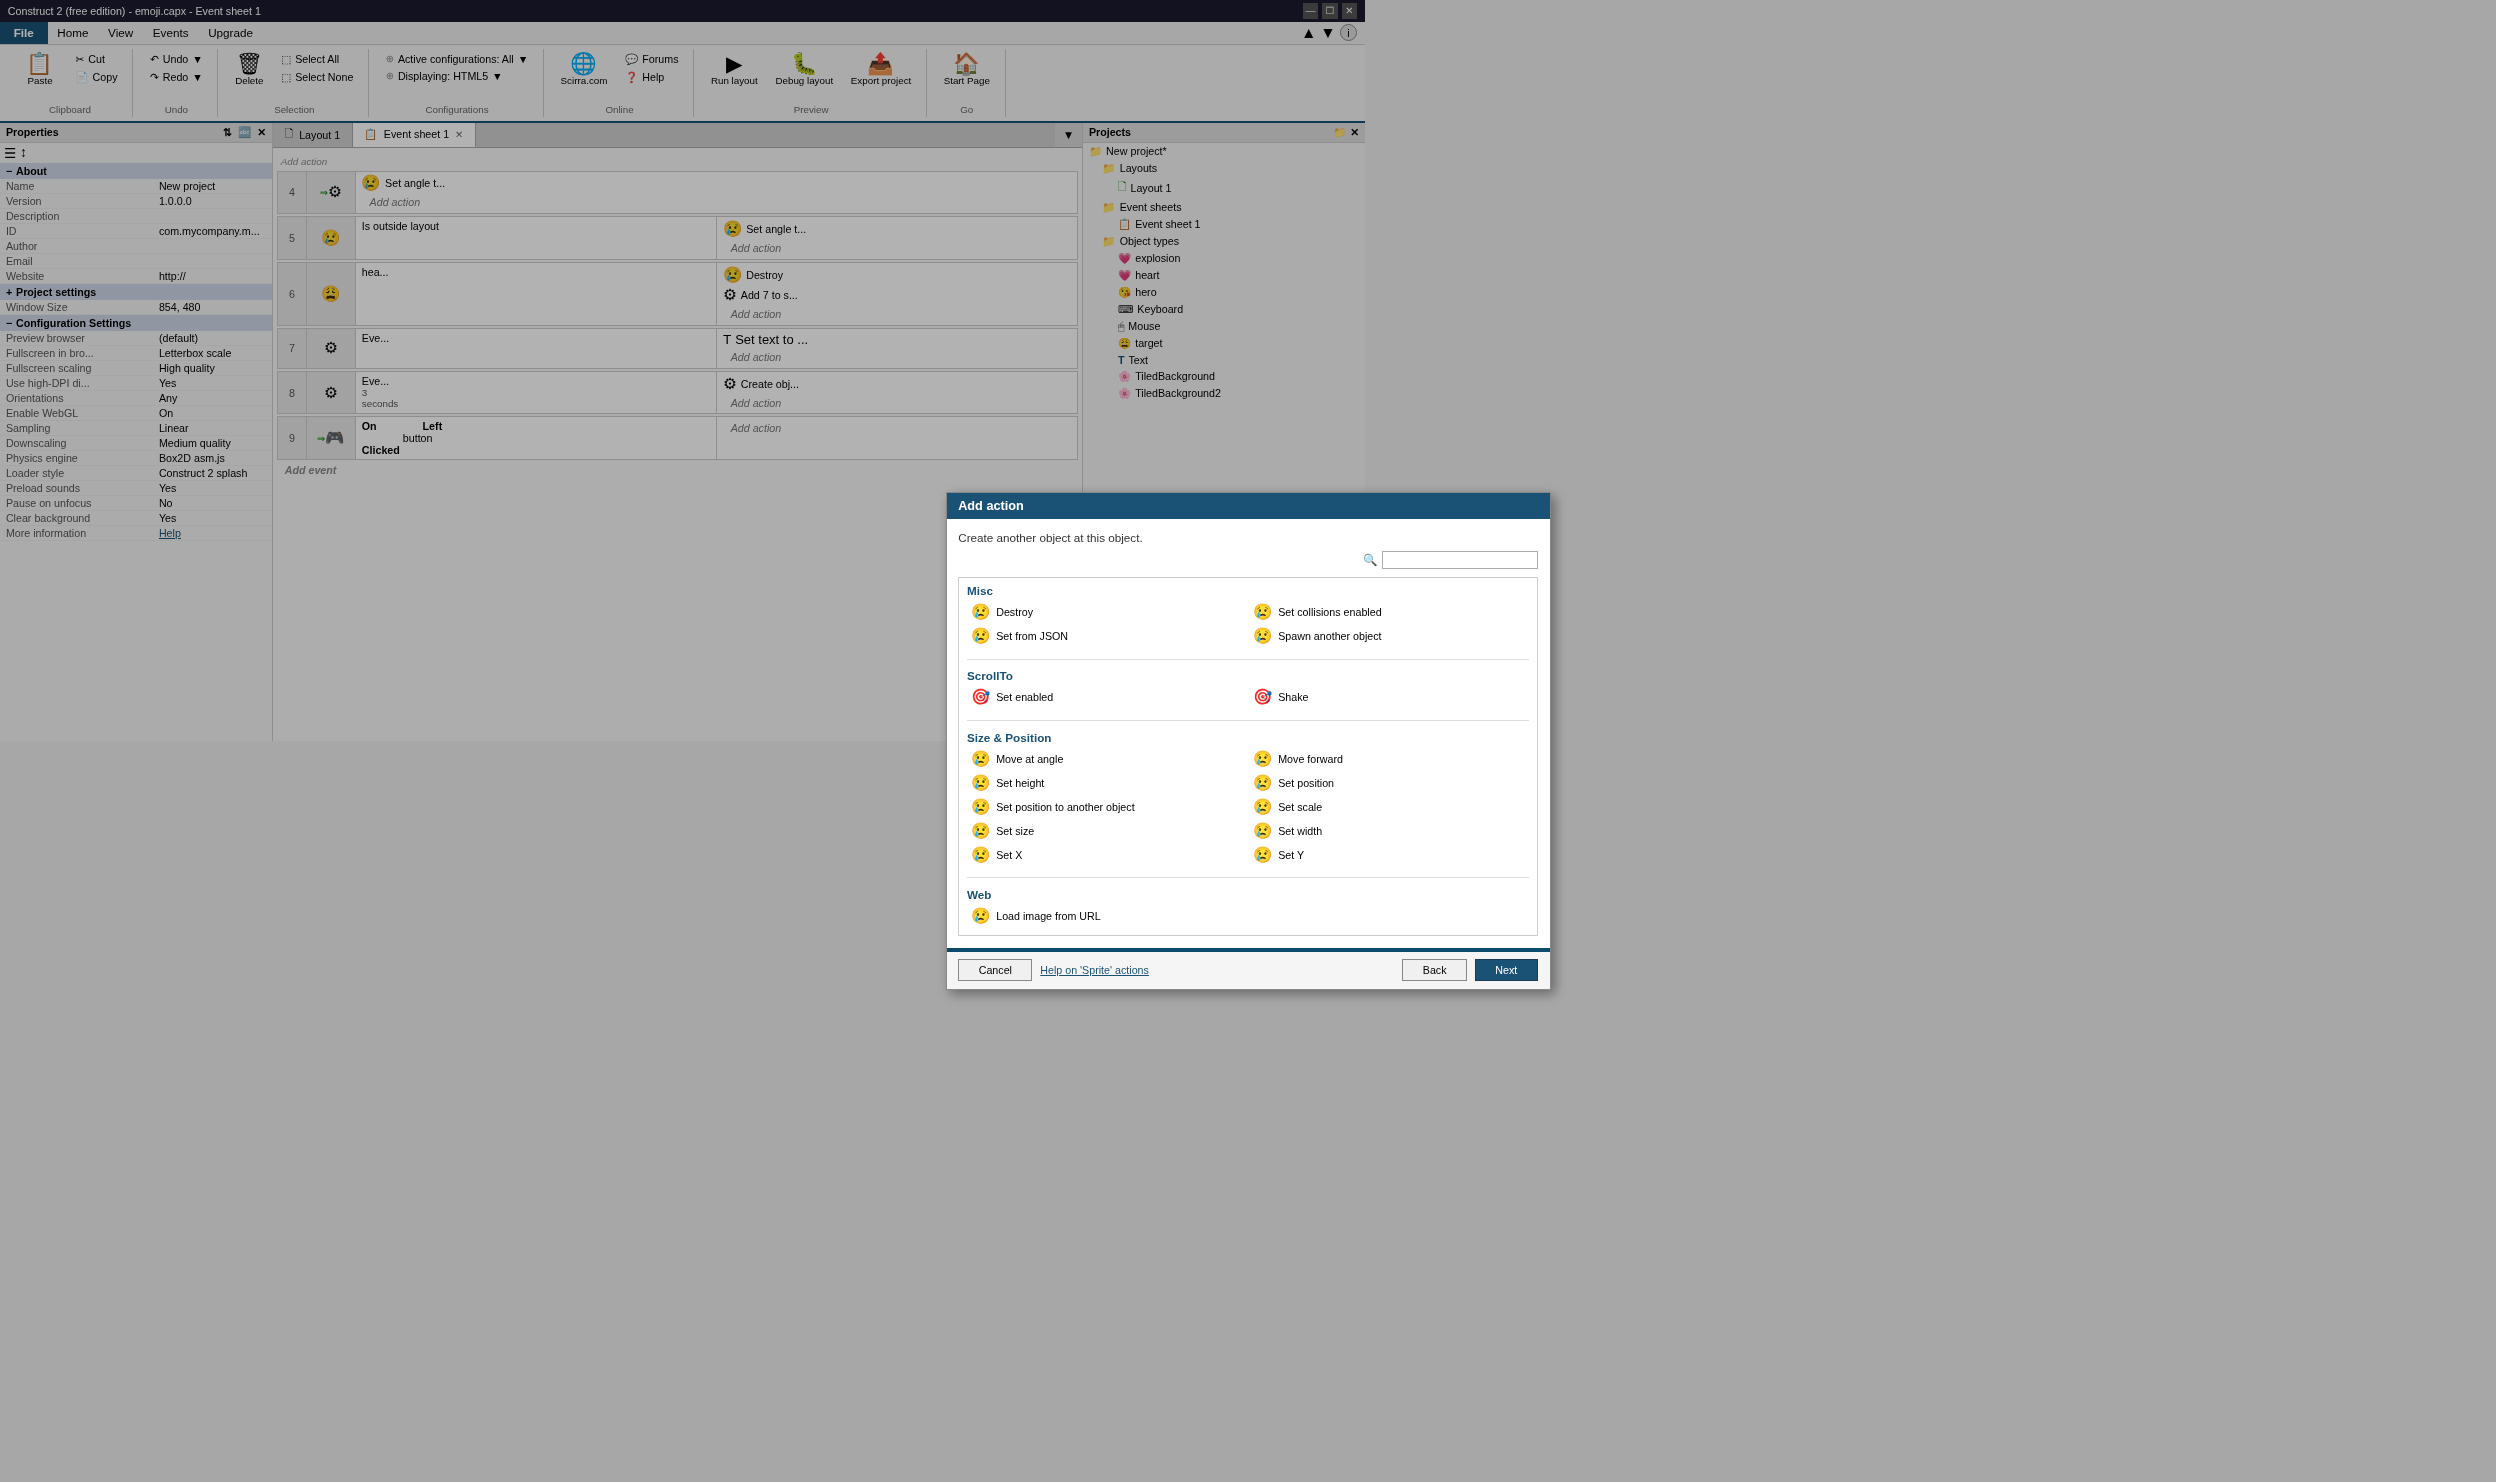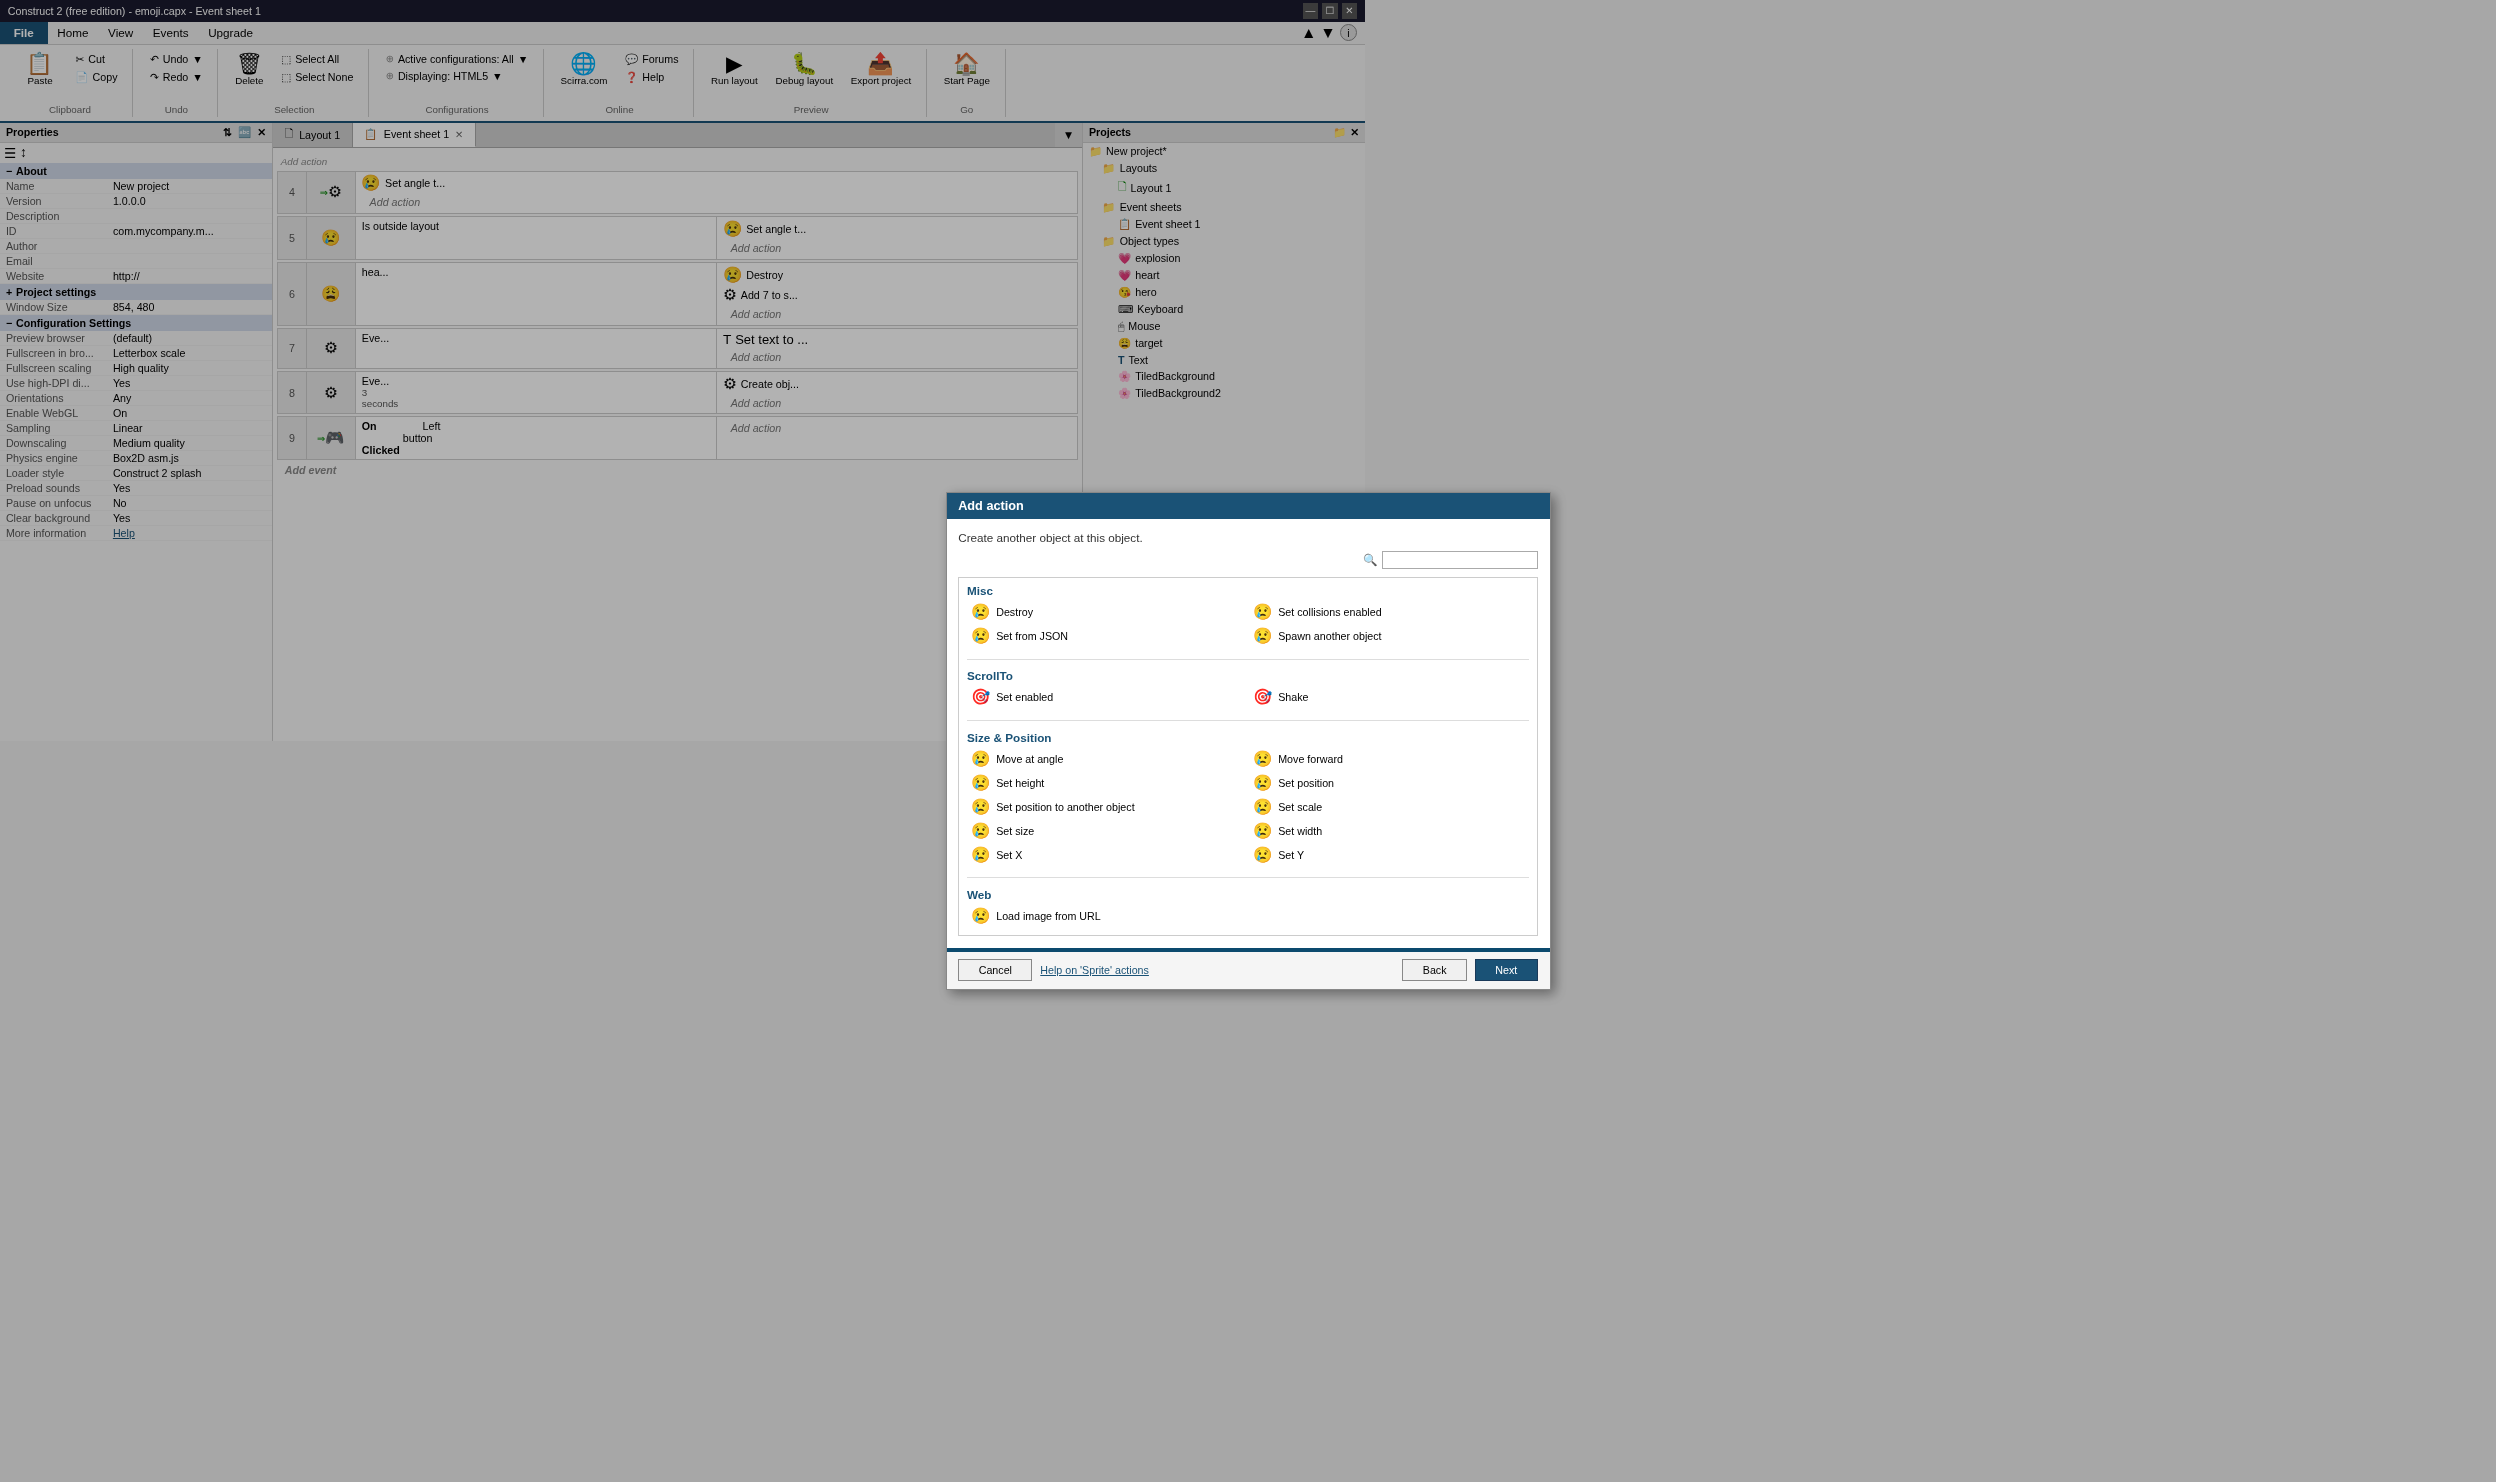--- a/index.html
+++ b/index.html
@@ -125,20 +125,21 @@
       font-weight: bold;
       cursor: pointer;
       display: flex;
       align-items: center;
       gap: 3.9px;
     }
     .prop-row {
       display: flex;
       padding: 1px 5.9px;
       border-bottom: 1px solid #eee;
+      gap: 46px;
     }
     .prop-label { color: #555; width: 107px; flex-shrink: 0; }
     .prop-value { color: #000; flex: 1; }
     .prop-value.link { color: #1a5276; text-decoration: underline; cursor: pointer; }
 
     
     .center-area {
       flex: 1;
       display: flex;
       flex-direction: column;
@@ -752,21 +753,21 @@
           </div>
         </div>
 
         <div style="display:flex; border:1px solid #ccc; margin-bottom:2px; background:white;">
           <div style="width:29px; background:#e8e8e8; border-right:1px solid #ccc; display:flex; align-items:center; justify-content:center; font-size:10.7px; color:#555;">9</div>
           <div style="width:49px; background:#e8e8e8; border-right:1px solid #ccc; display:flex; align-items:center; justify-content:center;">
             <span style="font-size:9.8px; color:green;">⇒</span>
             <span style="font-size:15.6px;">🎮</span>
           </div>
           <div style="flex:1; border-right:1px solid #ccc; padding:2.9px 5.9px;">
-            <div style="font-weight:bold; font-size:10.7px;">On <span style="font-weight:normal;padding-left:43px;">Left</span></div>
+            <div style="font-weight:bold; font-size:10.7px;">On <span style="font-weight:bold;padding-left:43px;">Left</span></div>
             <div style="font-size:10.7px;margin-left:41px;">button</div>
             <div style="font-weight:bold; font-size:10.7px;">Clicked</div>
           </div>
           <div style="flex:1; padding:2.9px 5.9px;">
             <div class="add-action-link">Add action</div>
           </div>
         </div>
 
         <div class="add-action-link" style="font-style:italic; color:#888;font-weight:bold;">Add event</div>
       </div>

